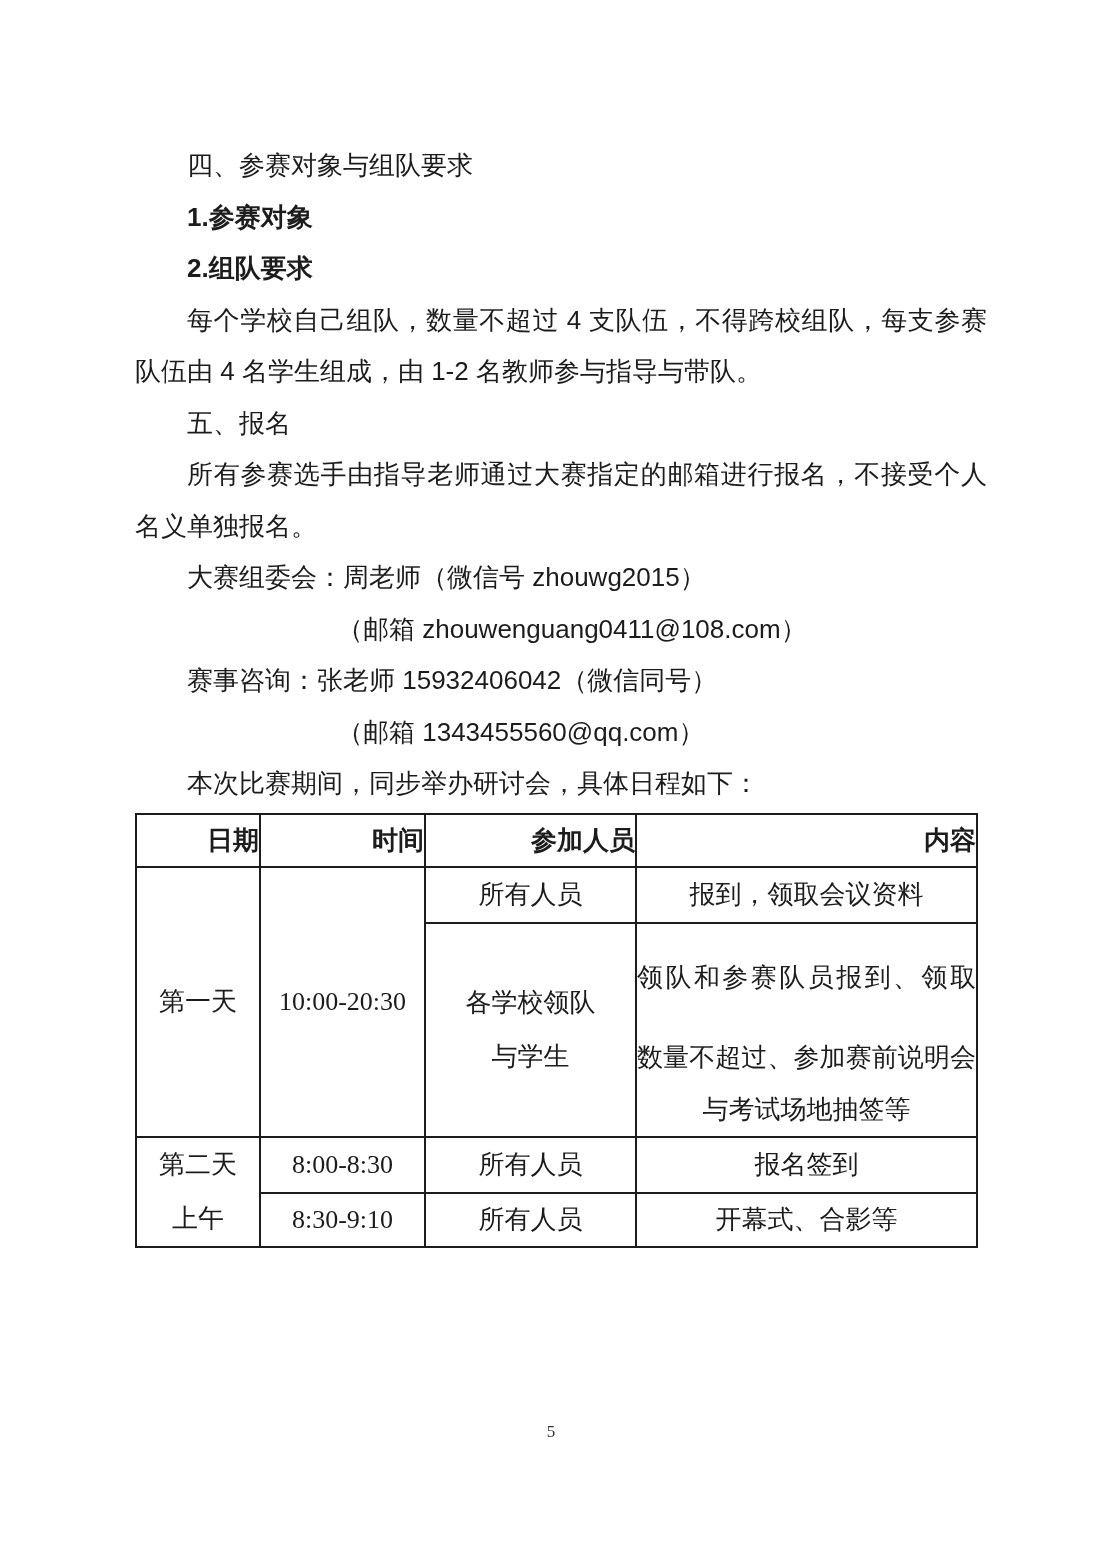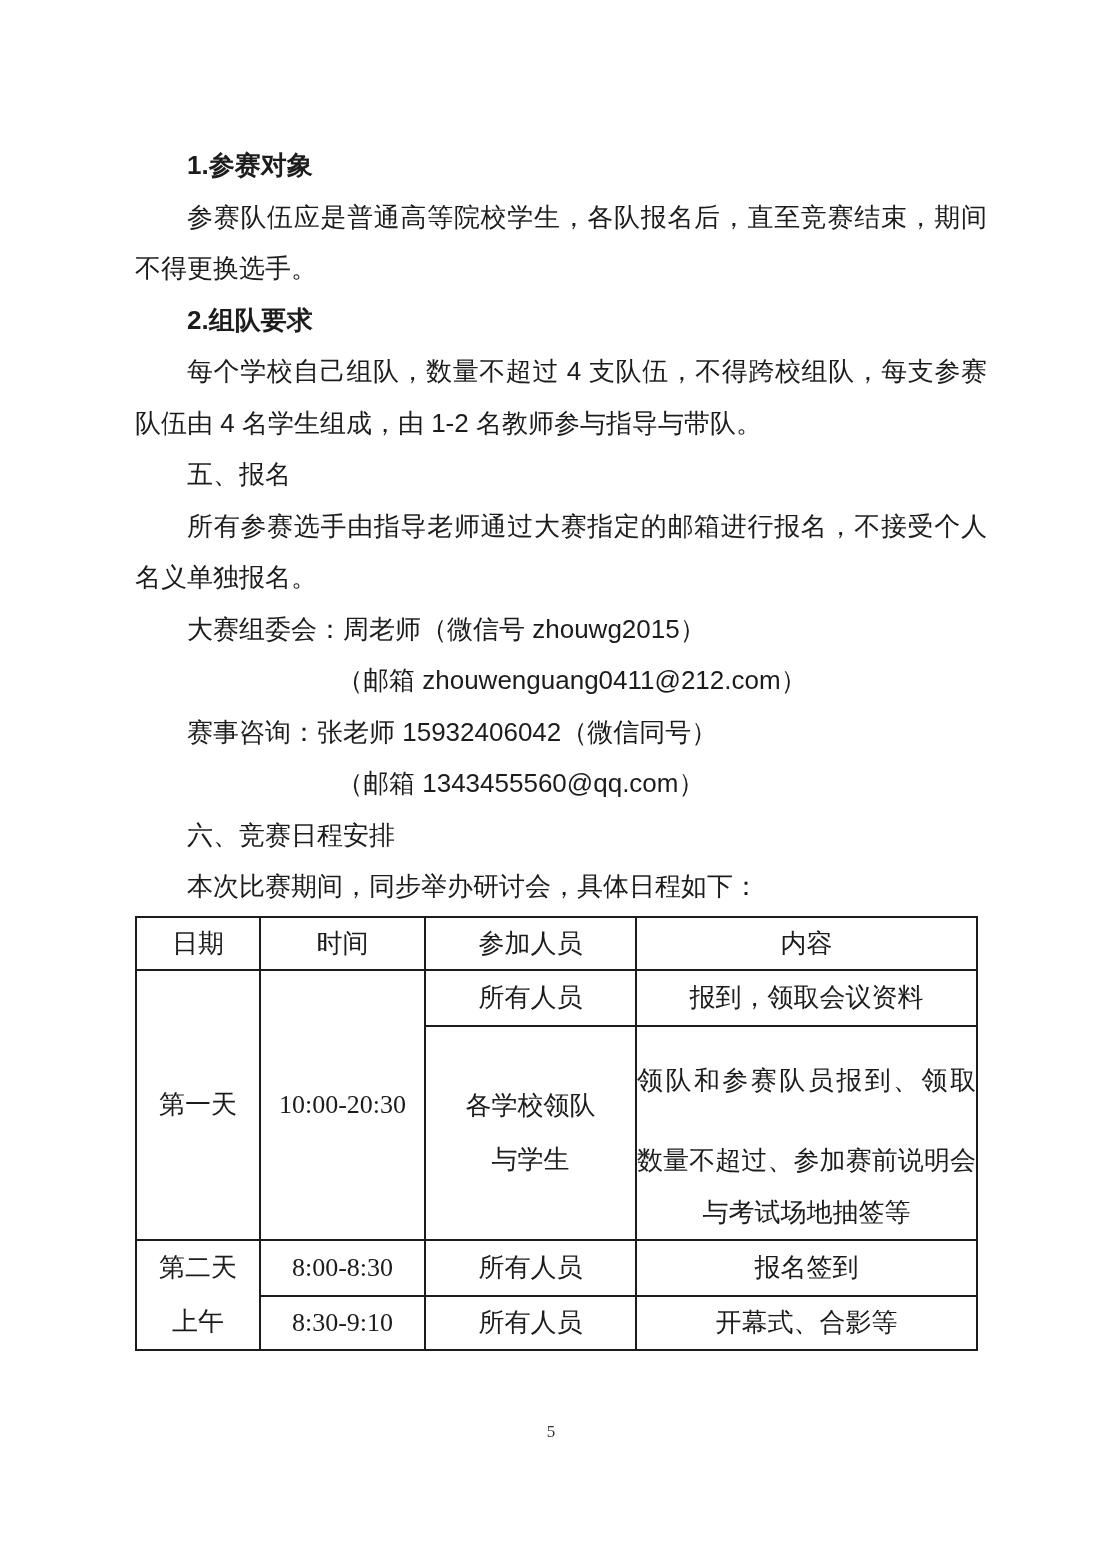--- a/index.html
+++ b/index.html
@@ -39,21 +39,21 @@
   table.schedule col.c2 { width: 165px; }
   table.schedule col.c3 { width: 211px; }
   table.schedule col.c4 { width: 341px; }
   table.schedule th, table.schedule td {
     border: 2px solid #1c1c1c;
     text-align: center;
     vertical-align: middle;
     padding: 0;
     overflow: hidden;
   }
-  table.schedule th { font-weight: normal; height: 50px; }
+  table.schedule th { font-weight: bold; height: 50px; text-align: right; }
   tr.h54 > td { height: 54px; }
   tr.h156 > td { height: 156px; }
   tr.h50 > td { height: 50px; margin-top: 27px; }
   td.content { text-align: left; padding-left: 10px; padding-right: 8px; }
   .cell-2line div { line-height: 54px; }
   .cell-3line div { line-height: 52px; text-align: center; }
   .jline { text-align: justify; text-align-last: justify; margin-top: 28px; }
 
   .pagenum {
     position: absolute;
@@ -65,33 +65,32 @@
     font-family: "Liberation Serif", "DejaVu Serif", serif;
     color: #333333;
   }
 </style>
 </head>
 <body>
 
 <div class="page">
   <div class="doc">
 
+    <div class="line indent">四、参赛对象与组队要求</div>
     <div class="line indent bold">1.参赛对象</div>
-    <div class="para">参赛队伍应是普通高等院校学生，各队报名后，直至竞赛结束，期间不得更换选手。</div>
     <div class="line indent bold">2.组队要求</div>
     <div class="para">每个学校自己组队，数量不超过 4 支队伍，不得跨校组队，每支参赛队伍由 4 名学生组成，由 1-2 名教师参与指导与带队。</div>
 
     <div class="line indent">五、报名</div>
     <div class="para">所有参赛选手由指导老师通过大赛指定的邮箱进行报名，不接受个人名义单独报名。</div>
     <div class="line indent">大赛组委会：周老师（微信号 zhouwg2015）</div>
-    <div class="line email-indent">（邮箱 zhouwenguang0411@212.com）</div>
+    <div class="line email-indent">（邮箱 zhouwenguang0411@108.com）</div>
     <div class="line indent">赛事咨询：张老师 15932406042（微信同号）</div>
     <div class="line email-indent">（邮箱 1343455560@qq.com）</div>
 
-    <div class="line indent">六、竞赛日程安排</div>
     <div class="line indent">本次比赛期间，同步举办研讨会，具体日程如下：</div>
 
     <table class="schedule">
       <colgroup>
         <col class="c1">
           <col class="c2">
           <col class="c3">
           <col class="c4">
       </colgroup>
       <thead>

